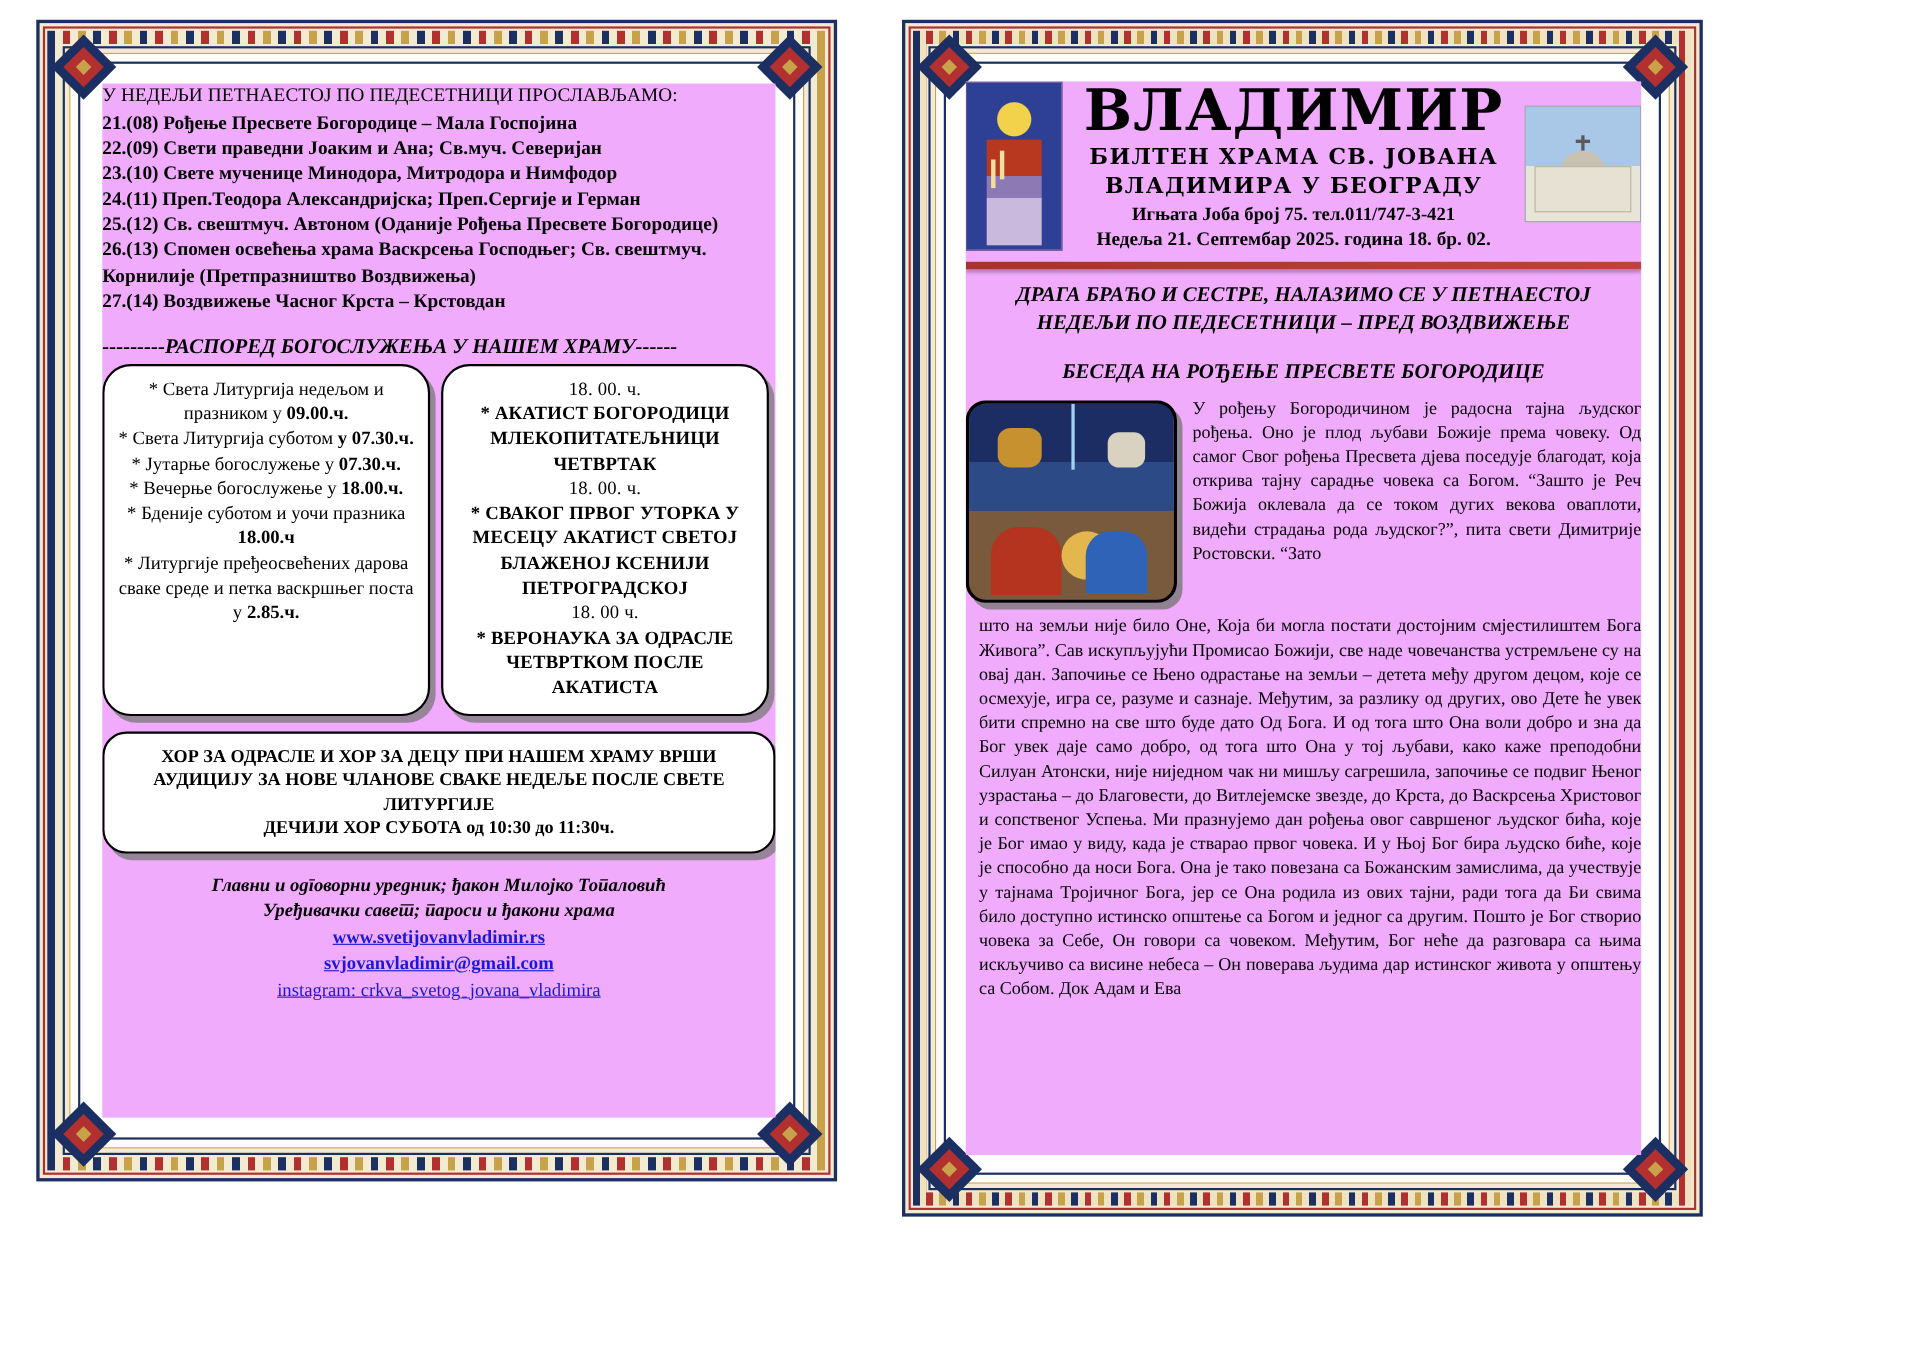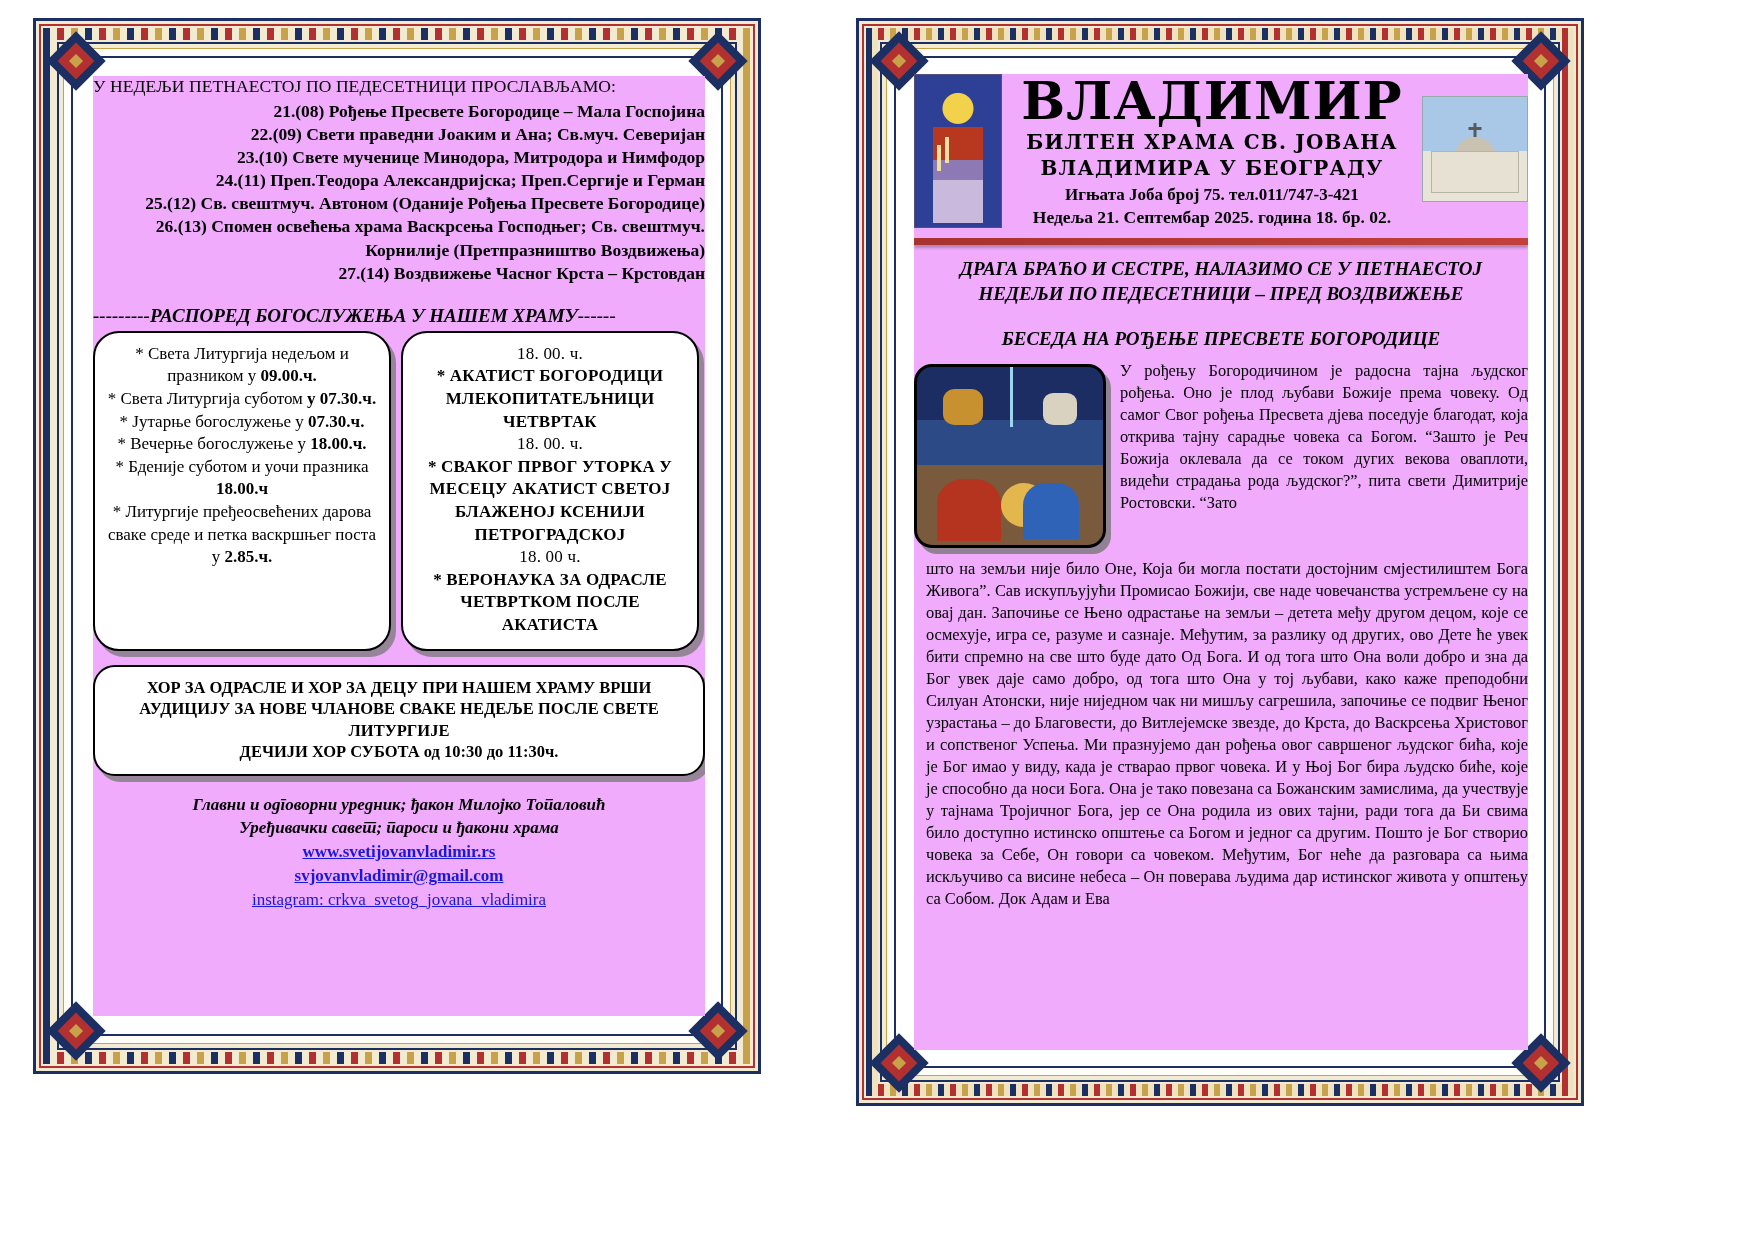--- a/index.html
+++ b/index.html
@@ -2,21 +2,21 @@
 <html lang="sr"><head>
 <meta charset="utf-8">
 <title>Билтен Владимир</title>
 <style>
   html,body{margin:0;padding:0;background:#ffffff;}
   body{width:1754px;height:1240px;font-family:"Liberation Serif",serif;position:relative;overflow:hidden;}
 
   
   .page{position:absolute;top:18px;background:#fdfcf5;}
   .page-left{left:33px;width:728px;height:1056px;}
-  .page-right{left:856px;width:728px;height:1088px;}
+  .page-right{left:820px;width:728px;height:1088px;}
 
   
   .frame{position:absolute;inset:0;}
   .ring{position:absolute;}
   .ring1{inset:0;border:3px solid #1c2f63;background:#f3ead2;}
   .ring2{inset:6px;border:2px solid #b23030;}
   .ring3{inset:10px;background:
       repeating-linear-gradient(90deg,#1c2f63 0 7px,#f3ead2 7px 14px,#b23030 14px 21px,#f3ead2 21px 28px,#c8a24a 28px 35px,#f3ead2 35px 42px);
   }
   .ring3 .inner-mask{position:absolute;inset:12px;background:#f3ead2;}
@@ -37,21 +37,21 @@
       repeating-linear-gradient(90deg,#1c2f63 0 6px,#efe2c0 6px 12px,#b23030 12px 18px,#efe2c0 18px 24px,#c8a24a 24px 30px,#efe2c0 30px 36px);
   }
 
   .content{position:absolute;background:#f0abfc;overflow:hidden;}
   .page-left .content{left:60px;top:58px;width:612px;height:940px;}
   .page-right .content{left:58px;top:56px;width:614px;height:976px;}
 
   
   .lead{font-size:17.5px;letter-spacing:.1px;margin:0 0 3px 0;color:#000;}
   .sched-list{margin:0;padding:0;list-style:none;}
-  .sched-list li{font-size:17.5px;font-weight:bold;line-height:1.32;color:#000;text-align:right;}
+  .sched-list li{font-size:17.5px;font-weight:bold;line-height:1.32;color:#000;}
   .sep-title{font-style:italic;font-weight:bold;font-size:19px;text-align:left;
              margin:20px 0 4px 0;white-space:nowrap;}
 
   .boxrow{display:flex;gap:10px;align-items:stretch;margin-top:2px;}
   .rbox{position:relative;border:2.5px solid #000;border-radius:26px;background:#fff;
         box-shadow:5px 6px 0 rgba(120,120,120,.75);padding:10px 8px 12px 8px;}
   .rbox.left-box{width:278px;}
   .rbox.right-box{width:278px;}
   .rbox p{margin:0;text-align:center;line-height:1.33;font-size:17px;}
   .left-box p{font-size:17px;}

